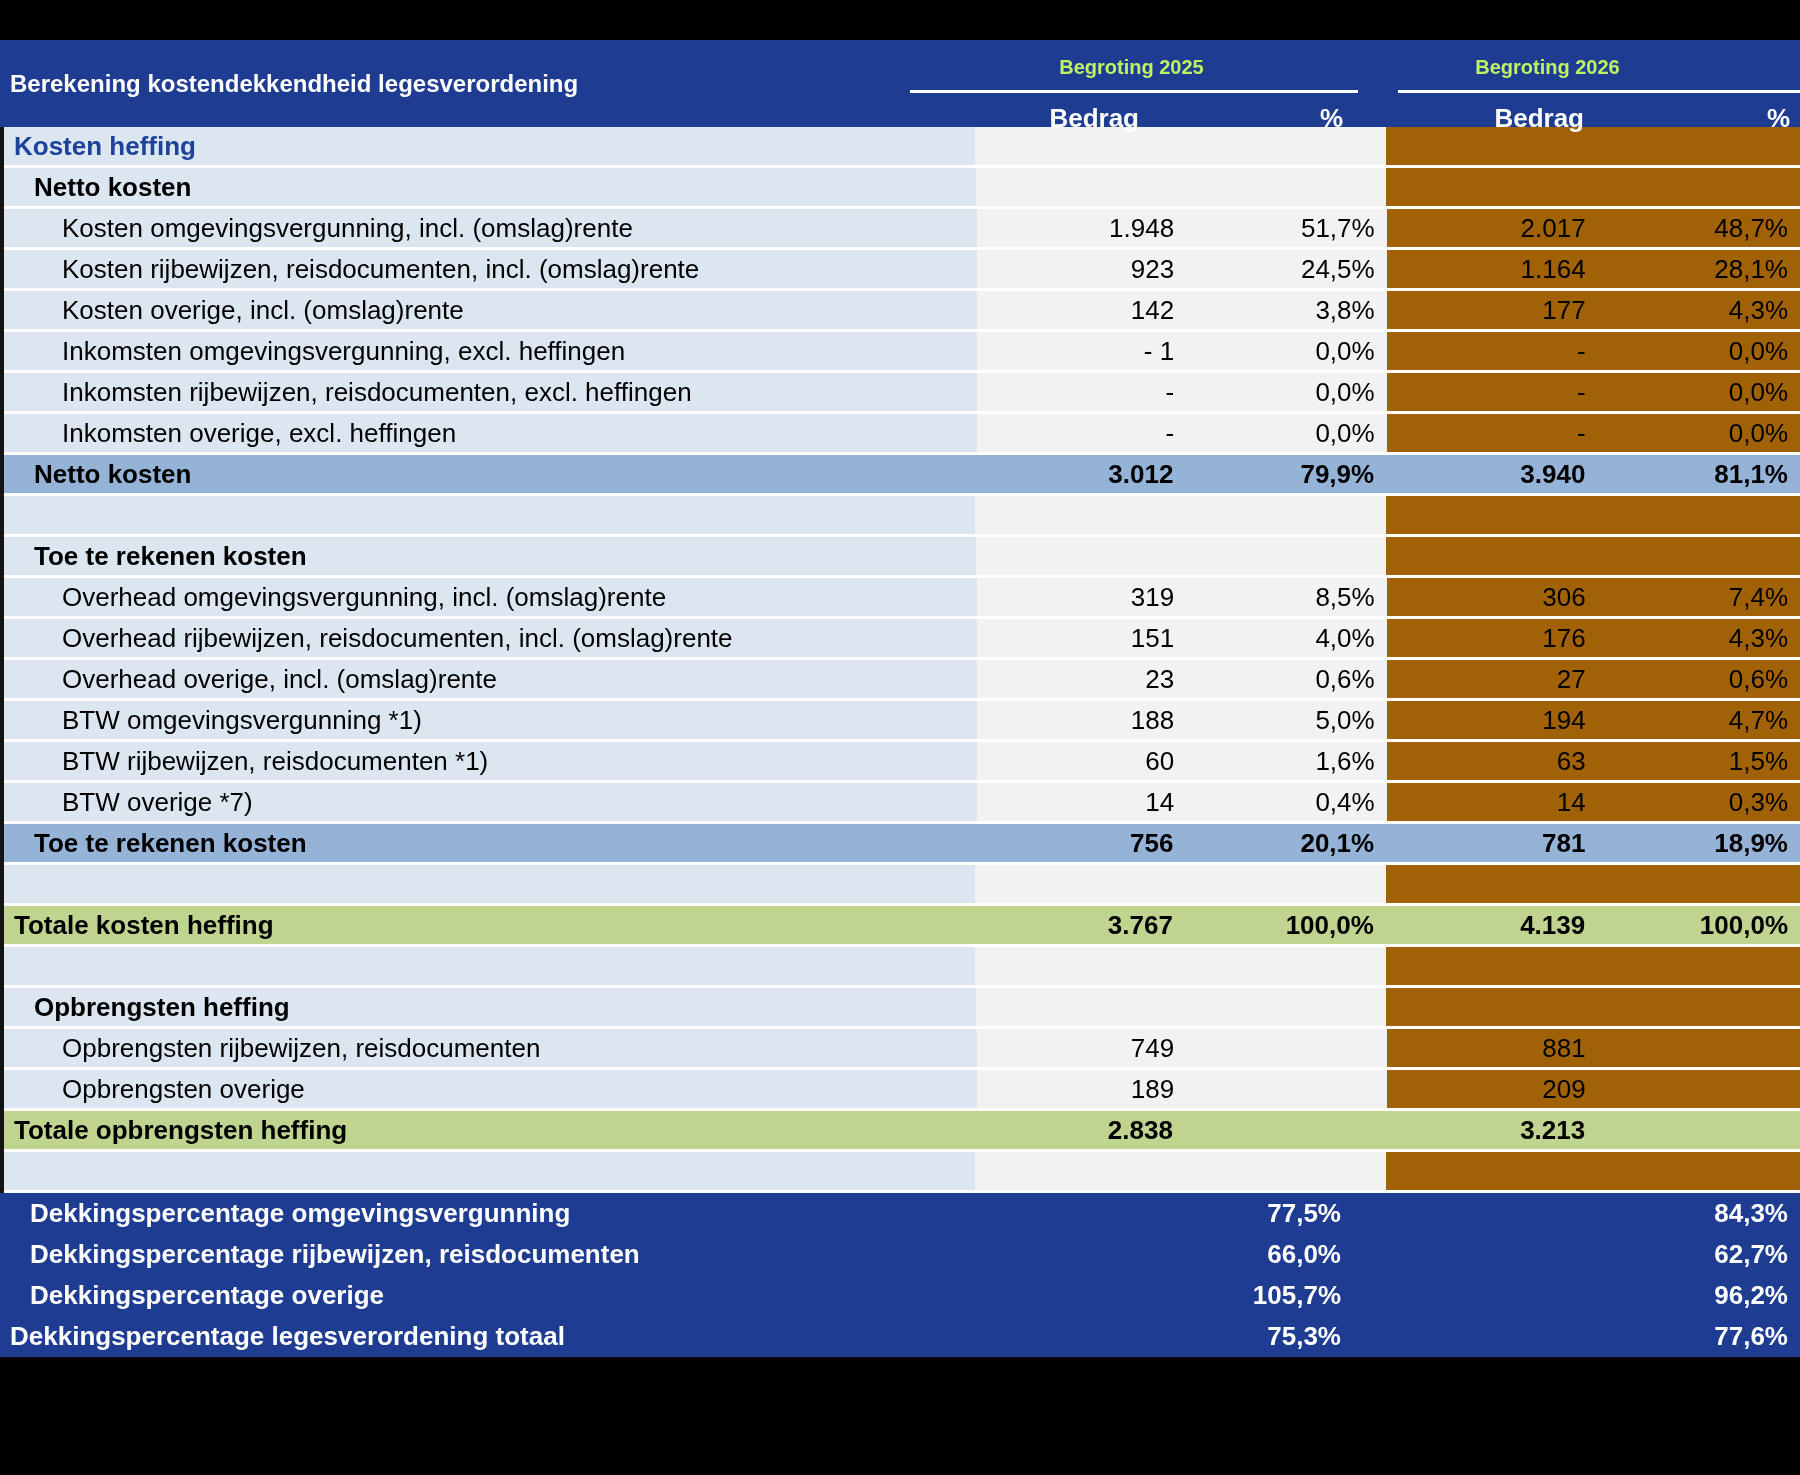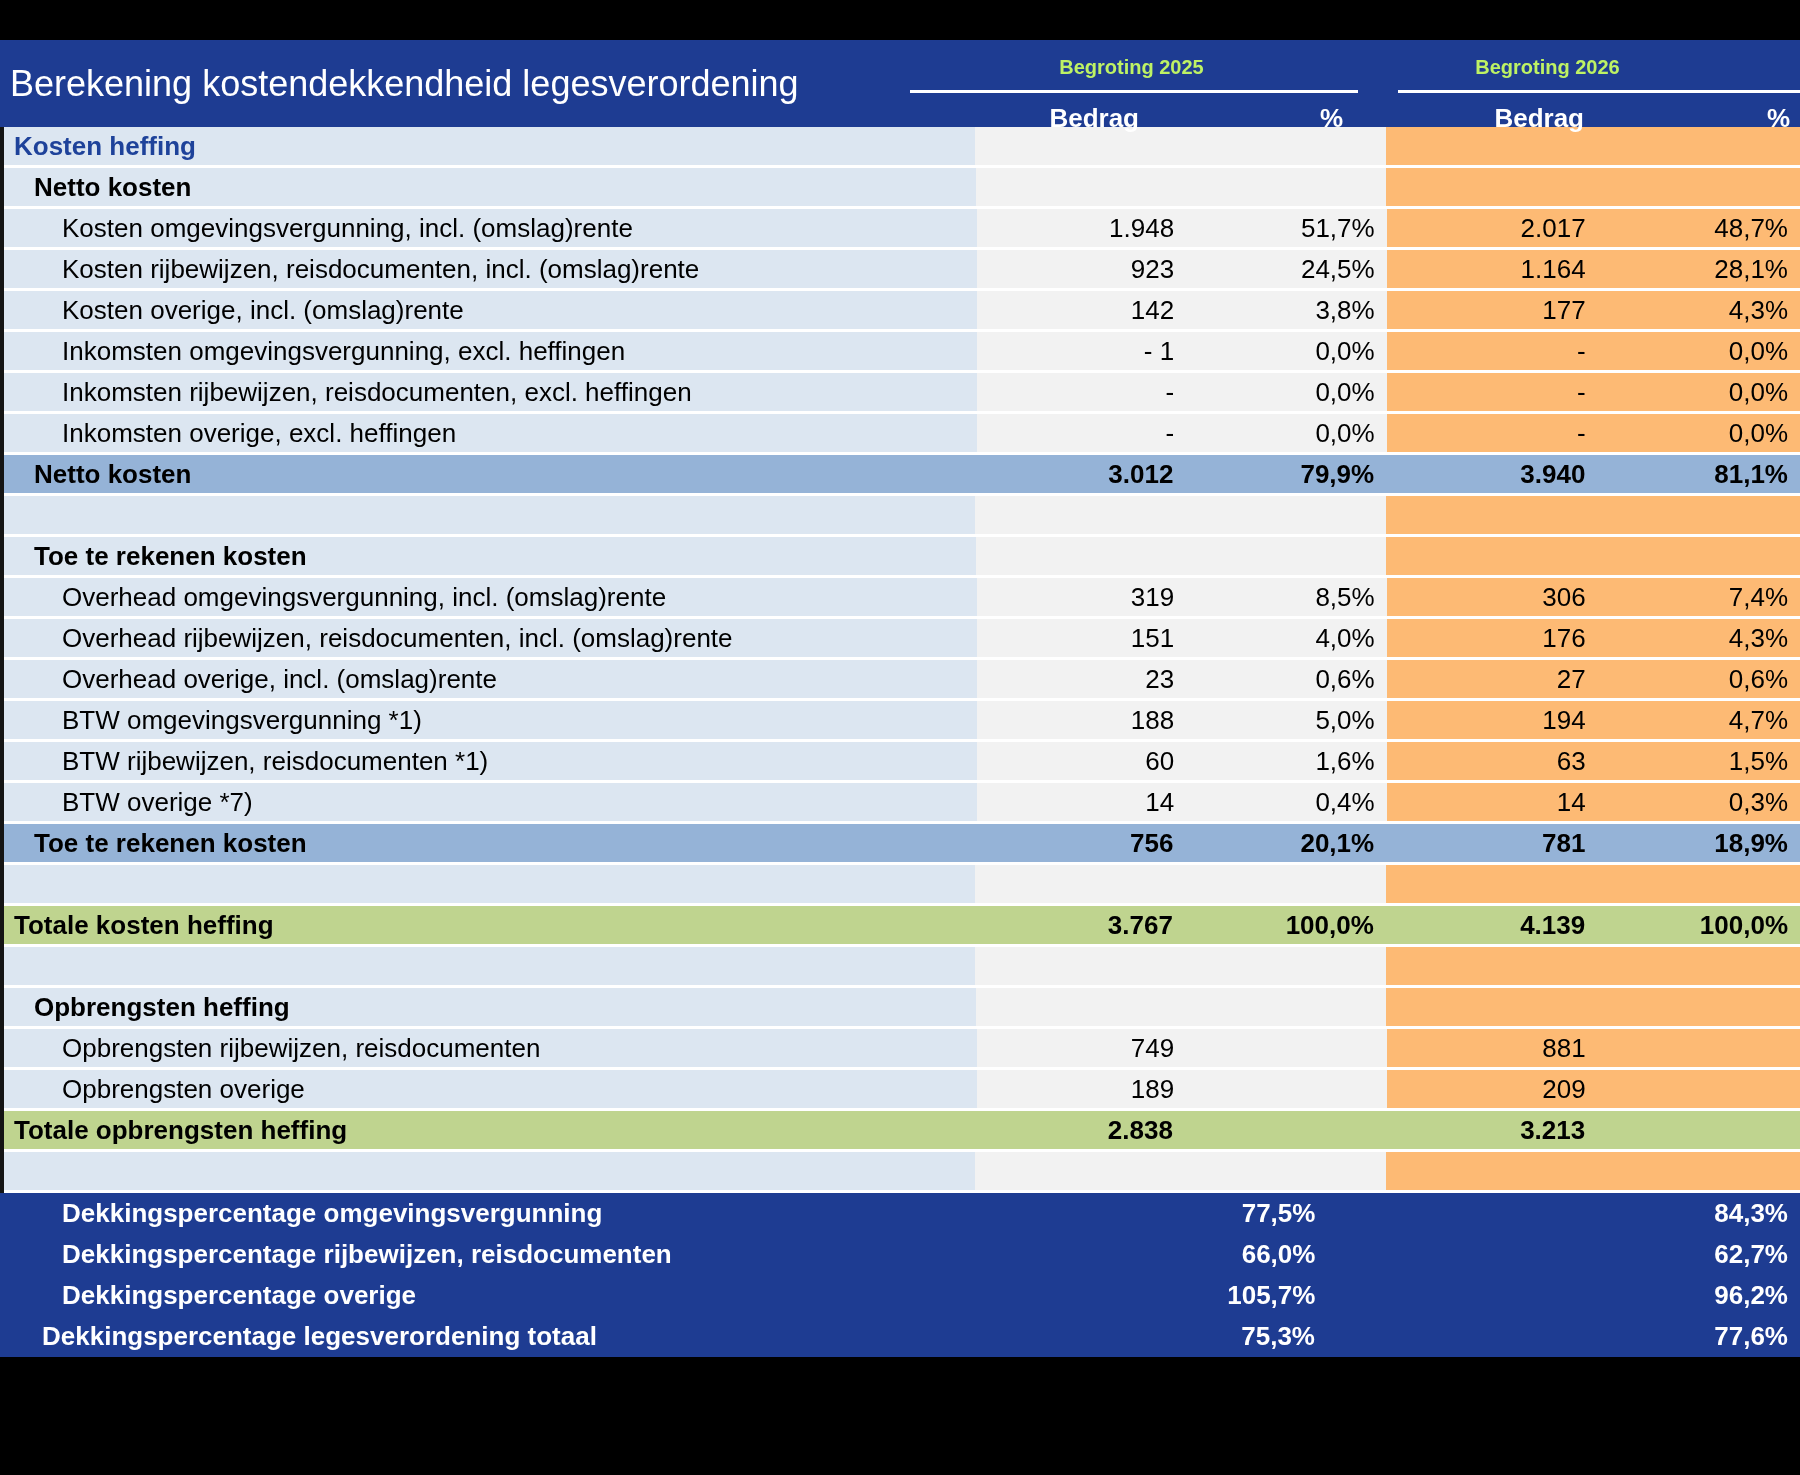--- a/index.html
+++ b/index.html
@@ -3,21 +3,21 @@
 <meta charset="utf-8">
 <style>
   html,body{margin:0;padding:0;background:#000;}
   .page{position:relative;width:1800px;height:1475px;background:#000;overflow:hidden;
         font-family:"Liberation Sans",sans-serif;}
   .sheet{position:absolute;left:0;top:40px;width:1800px;}
 
   
   .hdr{position:relative;width:1800px;height:87px;background:#1e3c92;}
   .hdr-title{position:absolute;left:10px;top:0;height:87px;display:flex;align-items:center;
-             color:#fff;font-weight:normal;font-size:36px;}
+             color:#fff;font-weight:bold;font-size:24px;}
   .grp{position:absolute;top:4px;height:46px;display:flex;align-items:center;justify-content:center;
        color:#bef264;font-weight:bold;font-size:20px;}
   .grp1{left:910px;width:443px;}
   .grp2{left:1324px;width:447px;}
   .rule{position:absolute;top:50px;height:3px;background:#fff;}
   .rule1{left:910px;width:448px;}
   .rule2{left:1398px;width:402px;}
   .sub{position:absolute;top:53px;height:50px;display:flex;align-items:center;justify-content:flex-end;
        color:#fff;font-weight:bold;font-size:26px;box-sizing:border-box;}
   .sub.s0{left:910px;width:245px;padding-right:16px;}
@@ -33,30 +33,30 @@
         white-space:nowrap;overflow:hidden;}
   .lbl{width:1056px;padding-left:10px;}
   .ind1 .lbl{padding-left:30px;}
   .ind2 .lbl{padding-left:58px;}
   .b25{width:245px;justify-content:flex-end;padding-right:30px;}
   .p25{width:198px;justify-content:flex-end;padding-right:12px;}
   .b26{width:247px;justify-content:flex-end;padding-right:30px;}
   .p26{width:200px;justify-content:flex-end;padding-right:12px;}
   .row.normal .lbl{background:#dce6f1;}
   .row.normal .c25{background:#f2f2f2;}
-  .row.normal .c26{background:#fdba74;}
+  .row.normal .c26{background:#a16207;}
   .row.section .lbl{font-weight:bold;color:#1e429a;}
   .row.group .lbl{font-weight:bold;}
   .row.subtotal .cell{background:#95b3d7;font-weight:bold;}
   .row.grandtotal .cell{background:#bfd48f;font-weight:bold;}
 
   
   .foot{background:#1e3c92;}
   .frow{display:flex;height:41px;}
-  .frow .cell{color:#fff;font-weight:bold;margin-left:32px;}
+  .frow .cell{color:#fff;font-weight:bold;}
   .frow .lbl{width:910px;padding-left:10px;}
   .frow.ind1 .lbl{padding-left:30px;}
 </style>
 </head>
 <body>
 
 <div class="page">
   <div class="sheet">
 
     <div class="hdr">

